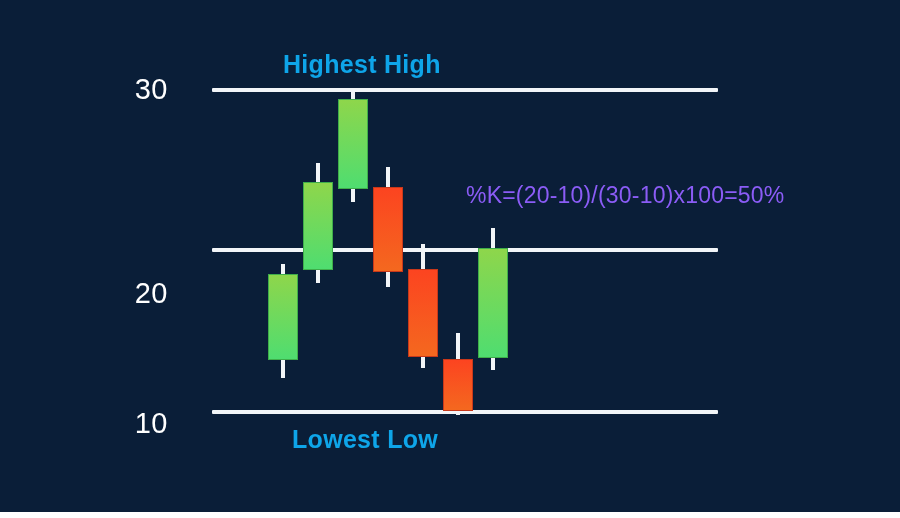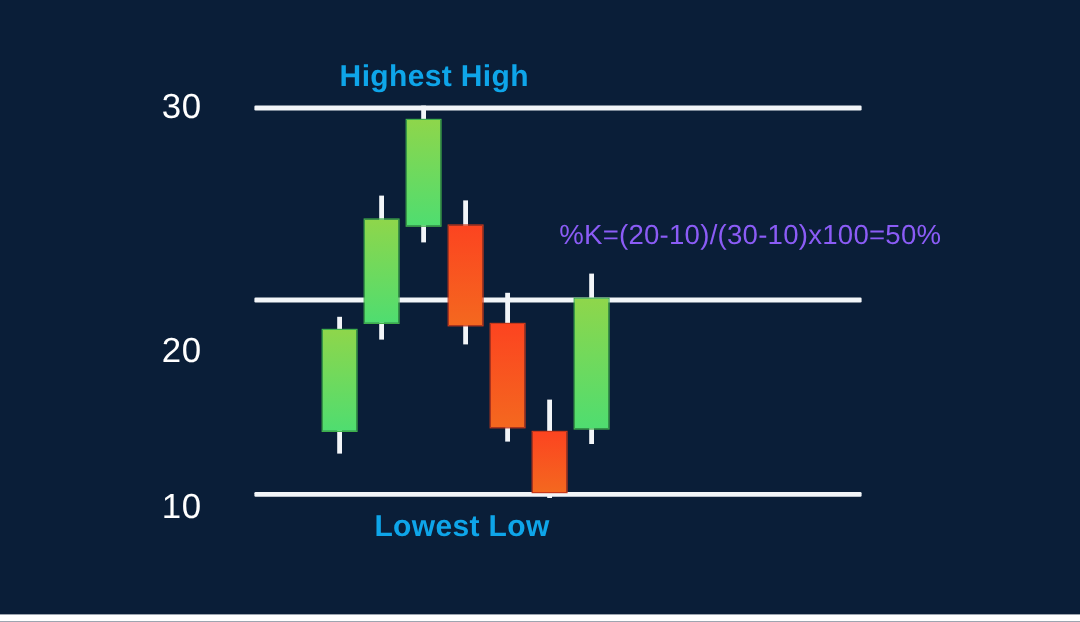--- a/index.html
+++ b/index.html
@@ -95,21 +95,21 @@
 
   <div class="ref-line" style="left:212px; top:88px; width:506px;"></div>
   <div class="ref-line" style="left:212px; top:248px; width:506px;"></div>
   <div class="ref-line" style="left:212px; top:410px; width:506px;"></div>
 
   <div class="axis-label" style="left:108px; top:75px;">30</div>
   <div class="axis-label" style="left:108px; top:235px;margin-top:44px;">20</div>
   <div class="axis-label" style="left:108px; top:409px;">10</div>
 
   <div class="caption" style="left:283px; top:52px;">Highest High</div>
-  <div class="caption" style="left:292px; top:427px;margin-left:20px;">Lowest Low</div>
+  <div class="caption" style="left:292px; top:427px;">Lowest Low</div>
 
   <div class="formula" style="left:466px; top:184px;">%K=(20-10)/(30-10)x100=50%</div>
 
   <div class="candle" style="left:268px; top:264px; width:30px; height:114px;">
     <div class="candle-wick" style="top:0px; height:114px;"></div>
     <div class="candle-body up" style="top:10px; height:86px;"></div>
   </div>
 
   <div class="candle" style="left:303px; top:163px; width:30px; height:120px;">
     <div class="candle-wick" style="top:0px; height:120px;"></div>

